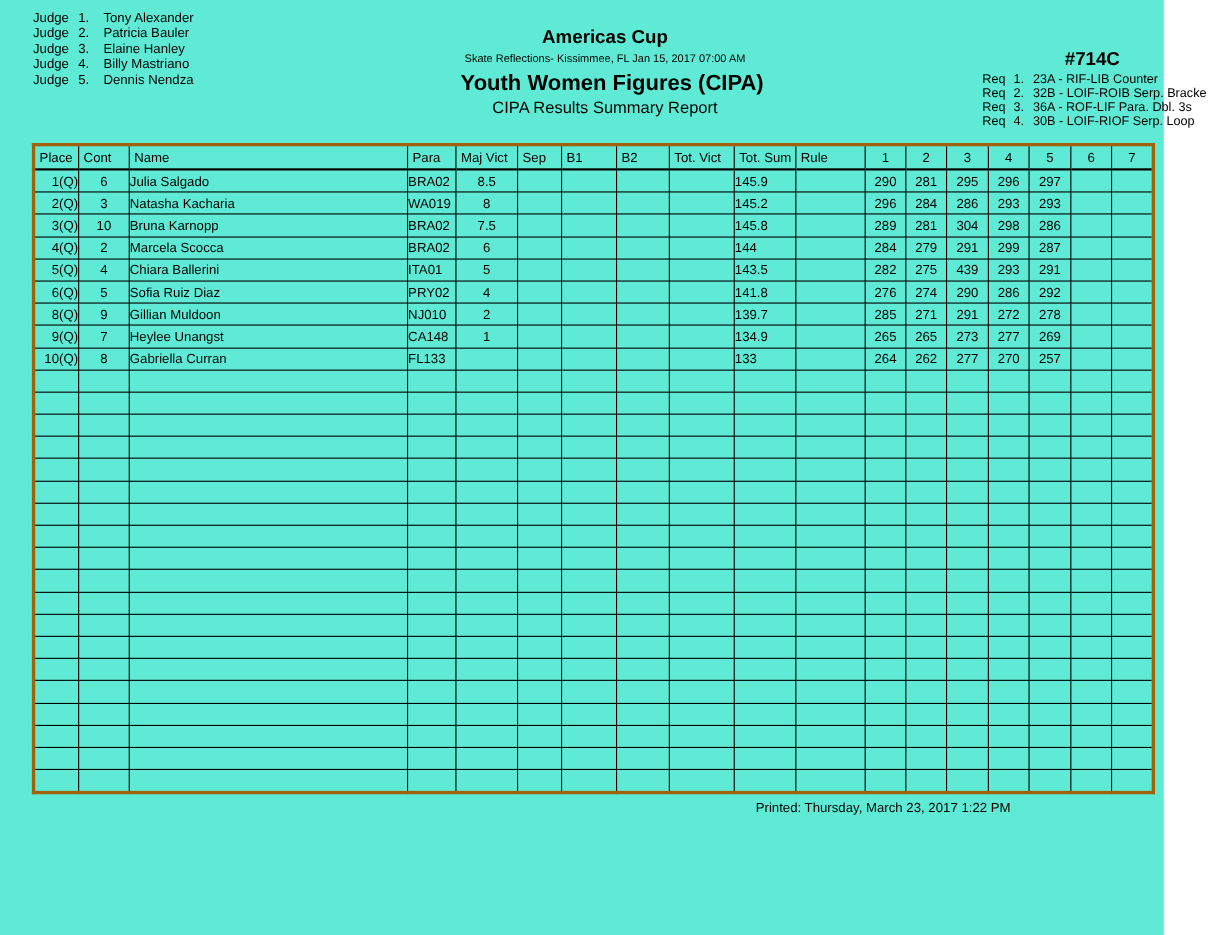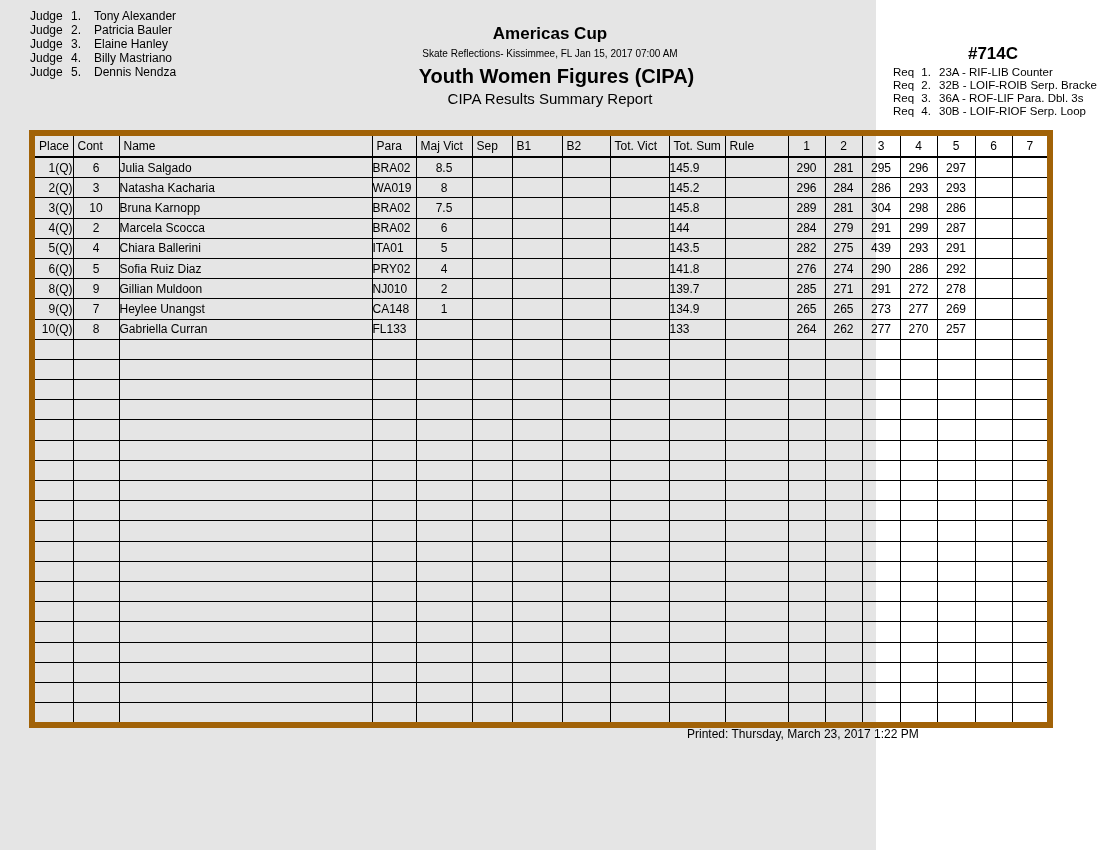--- a/index.html
+++ b/index.html
@@ -1,20 +1,20 @@
 <!DOCTYPE html>
 <html><head>
 <meta charset="utf-8">
 <style>
   html,body{margin:0;padding:0;}
   body{
     width:1100px;height:850px;background:#ffffff;color:#000;
     font-family:"Liberation Sans", sans-serif;position:relative;overflow:hidden;
   }
-  .page{position:absolute;left:0;top:0;width:876px;height:850px;background:#e5e5e5;}
+  .page{position:absolute;left:0;top:0;width:1058px;height:850px;background:#5eead4;}
 
   
   .judges{position:absolute;left:30px;top:9px;font-size:12px;line-height:14px;white-space:nowrap;}
   .judge-label{display:inline-block;min-width:64px;word-spacing:5px;}
 
   
   .titles{position:absolute;left:0;top:24px;width:1100px;text-align:center;}
   .t-competition{font-size:17px;font-weight:bold;line-height:19px;margin:0;}
   .t-venue{font-size:10px;line-height:19px;margin:1px 0 2px 0;}
   .t-event{font-size:20px;font-weight:bold;line-height:23px;margin:1px 0 1px 0;padding-left:13px;}
@@ -23,21 +23,21 @@
   
   .reqs{position:absolute;left:893px;top:24px;width:207px;white-space:nowrap;}
   .event-number{font-size:17px;font-weight:bold;text-align:center;width:200px;line-height:19px;margin-top:20px;}
   .req-lines{margin-top:3px;font-size:11.5px;line-height:13px;}
   .req-label{display:inline-block;min-width:46px;word-spacing:4px;}
 
   
   table.results{
     position:absolute;left:29px;top:130px;width:1018px;
     border-collapse:collapse;table-layout:fixed;
-    border:6px solid #a16207;
+    border:3px solid #a16207;
   }
   table.results th, table.results td{
     border:1px solid #000;font-size:12px;padding:0;overflow:hidden;
     white-space:nowrap;vertical-align:middle;
   }
   table.results th{
     font-weight:normal;text-align:left;padding-left:4px;height:20px;
     border-bottom:2px solid #000;
   }
   table.results th.num{text-align:center;padding-left:0;}

